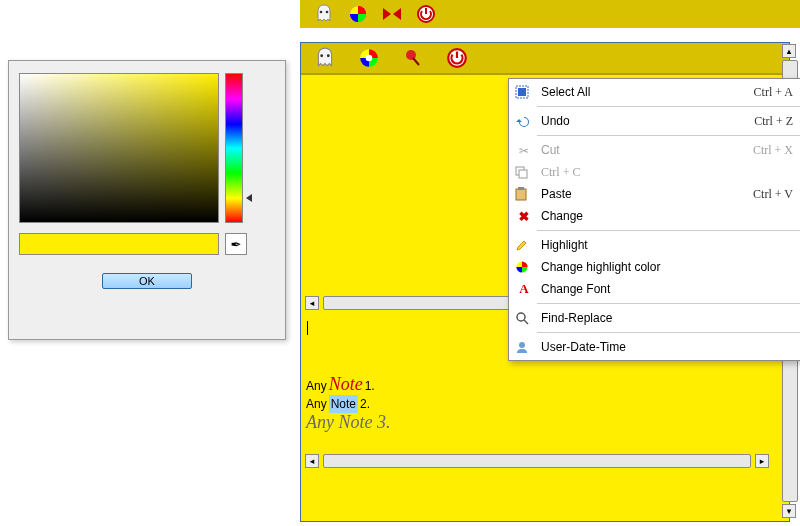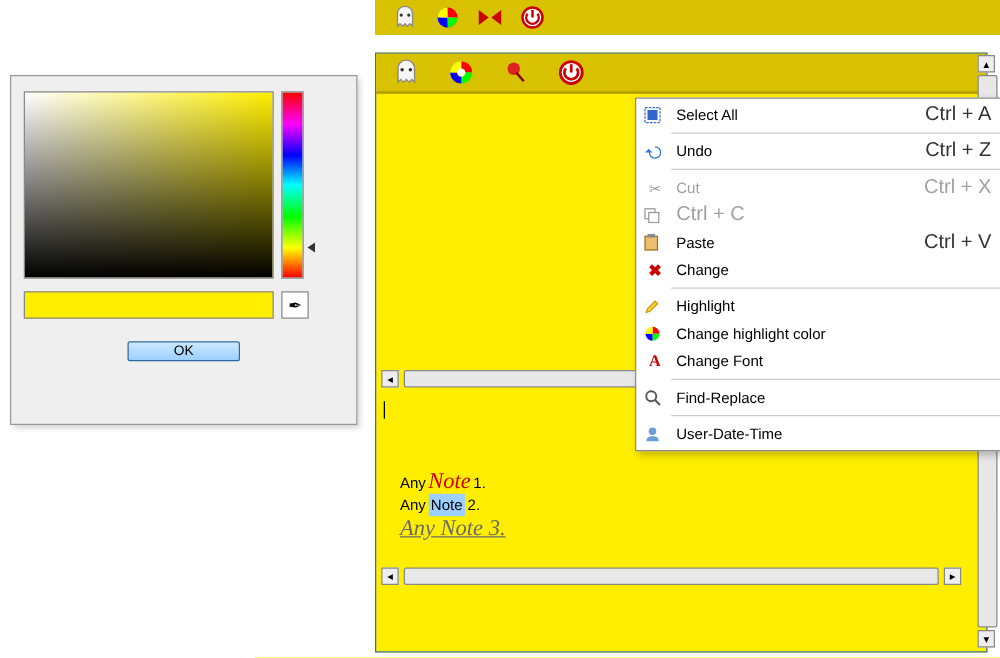--- a/index.html
+++ b/index.html
@@ -91,26 +91,26 @@
     height: 396px;
   }
   .note-hscroll {
     position:absolute; left:4px; bottom:160px; height:16px; width:240px;
     display:flex; align-items:center; gap:4px;
   }
   .hs-arrow{width:14px;height:14px;border:1px solid #888;background:#eee;display:flex;align-items:center;justify-content:center;font-size:9px;}
   .hs-track{flex:1;height:14px;border:1px solid #888;background:#e8e8e8;border-radius:2px;}
   .note-cursor{position:absolute;left:6px;bottom:136px;width:1px;height:14px;background:#000;}
   .note-text {
-    position:absolute; left:19px; bottom:40px; line-height:18px;
+    position:absolute; left:5px; bottom:40px; line-height:18px;
   }
   .nt-line{display:flex;align-items:baseline;gap:2px;}
   .nt-fancy{font-family:"Brush Script MT","Segoe Script",cursive;color:#cc0000;font-size:18px;font-style:italic;}
   .nt-hl{background:#9bd0ff;padding:0 2px;}
-  .nt-italic{font-family:Georgia,serif;font-style:italic;color:#6a6a6a;font-size:18px;text-decoration:underline;}
+  .nt-italic{font-family:Georgia,serif;font-style:italic;color:#6a6a6a;font-size:18px;}
   .note-hscroll2{
     position:absolute;left:4px;bottom:2px;right:20px;height:16px;
     display:flex;align-items:center;gap:4px;
   }
 
   
   .vscroll {
     position:absolute; right:2px; top:44px; bottom:8px; width:16px;
     display:flex; flex-direction:column;
   }
@@ -128,21 +128,21 @@
     padding:2px 0;
   }
   .ctx-item {
     display:flex; align-items:center;
     height:22px; padding:0 10px 0 6px;
     gap:8px;
   }
   .ctx-item.disabled{ color:#a0a0a0; }
   .ctx-icon{ width:18px; text-align:center; font-size:13px;}
   .ctx-label{ flex:1; font-size:12px;}
-  .ctx-short{ font-size:16px; color:#333;}
+  .ctx-short{ font-size:12px; color:#333;font-family:Liberation Serif, serif;}
   .ctx-item.disabled .ctx-short{color:#a0a0a0;text-align:right;}
   .ctx-sep{ height:1px; background:#ccc; margin:3px 2px 3px 28px;}
 
   
   svg{display:block}
 </style>
 </head>
 <body>
 
 <div class="color-picker">

